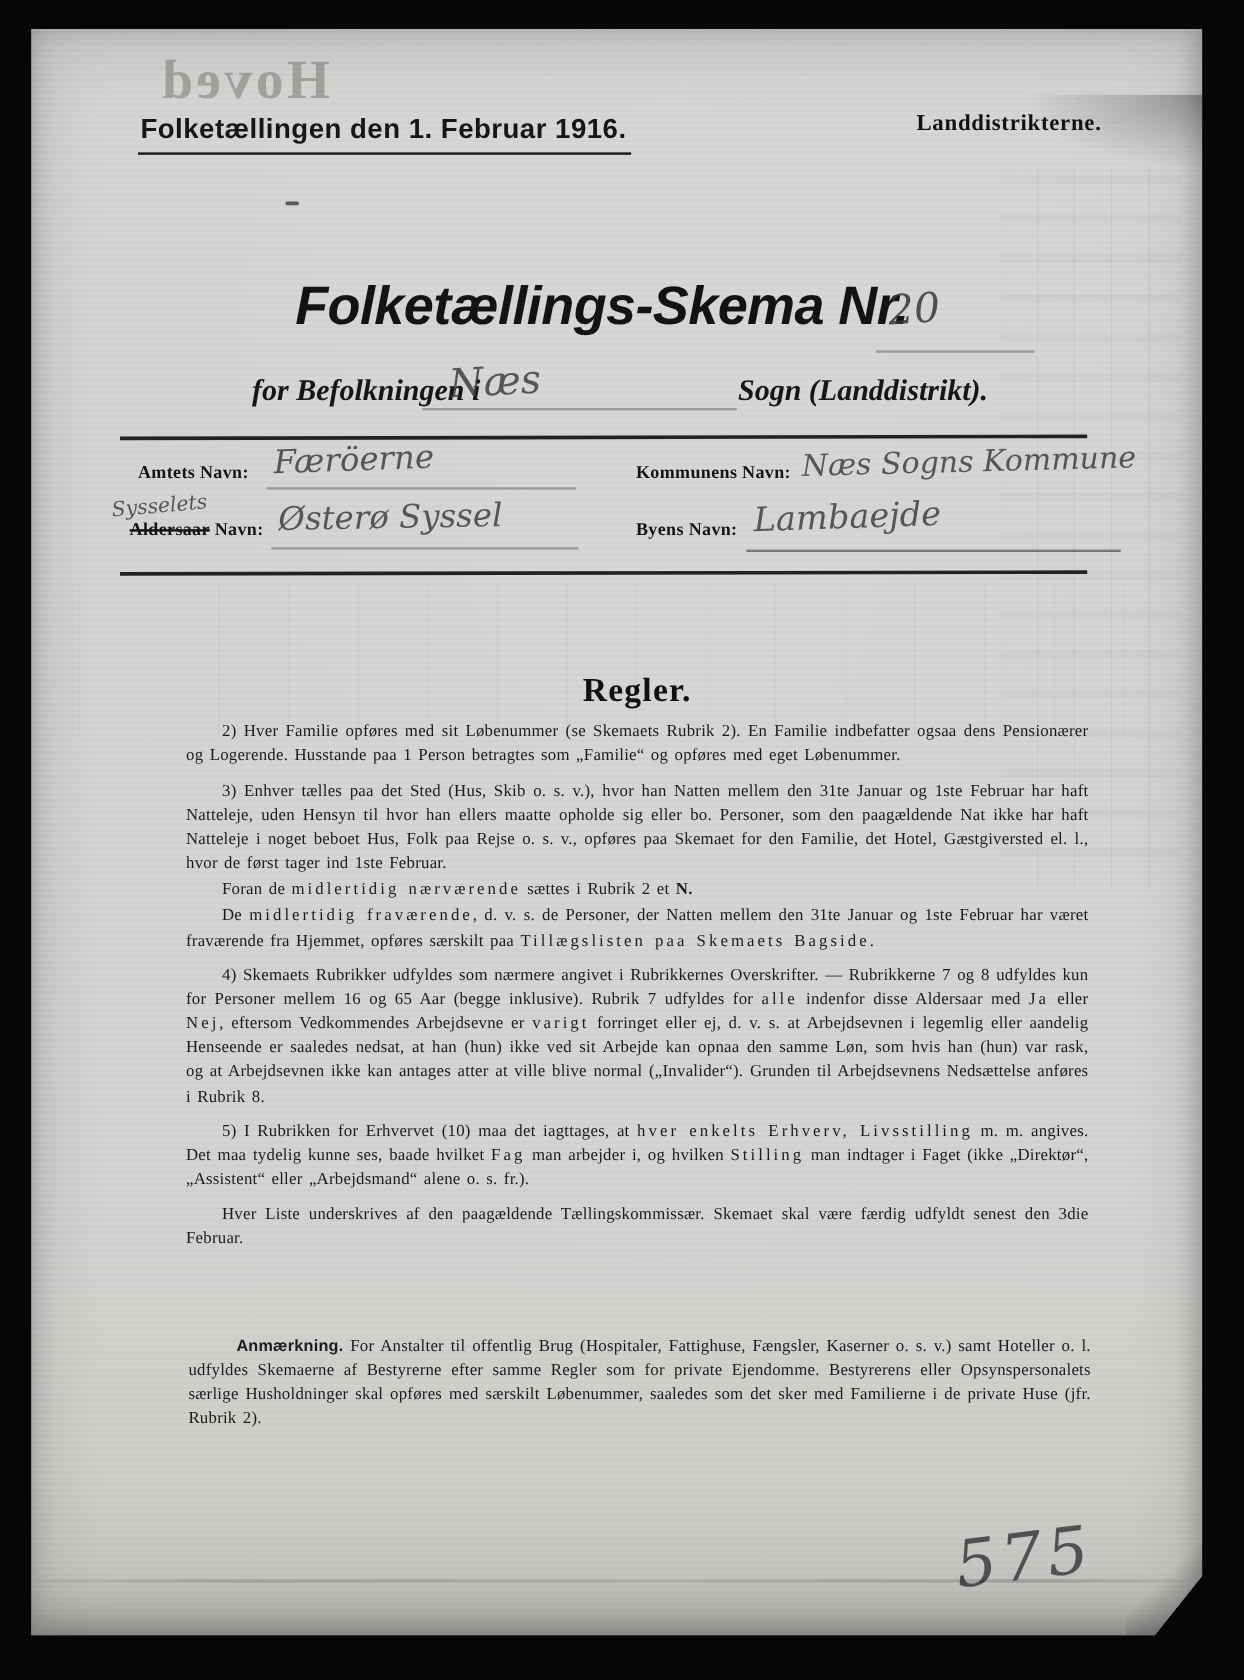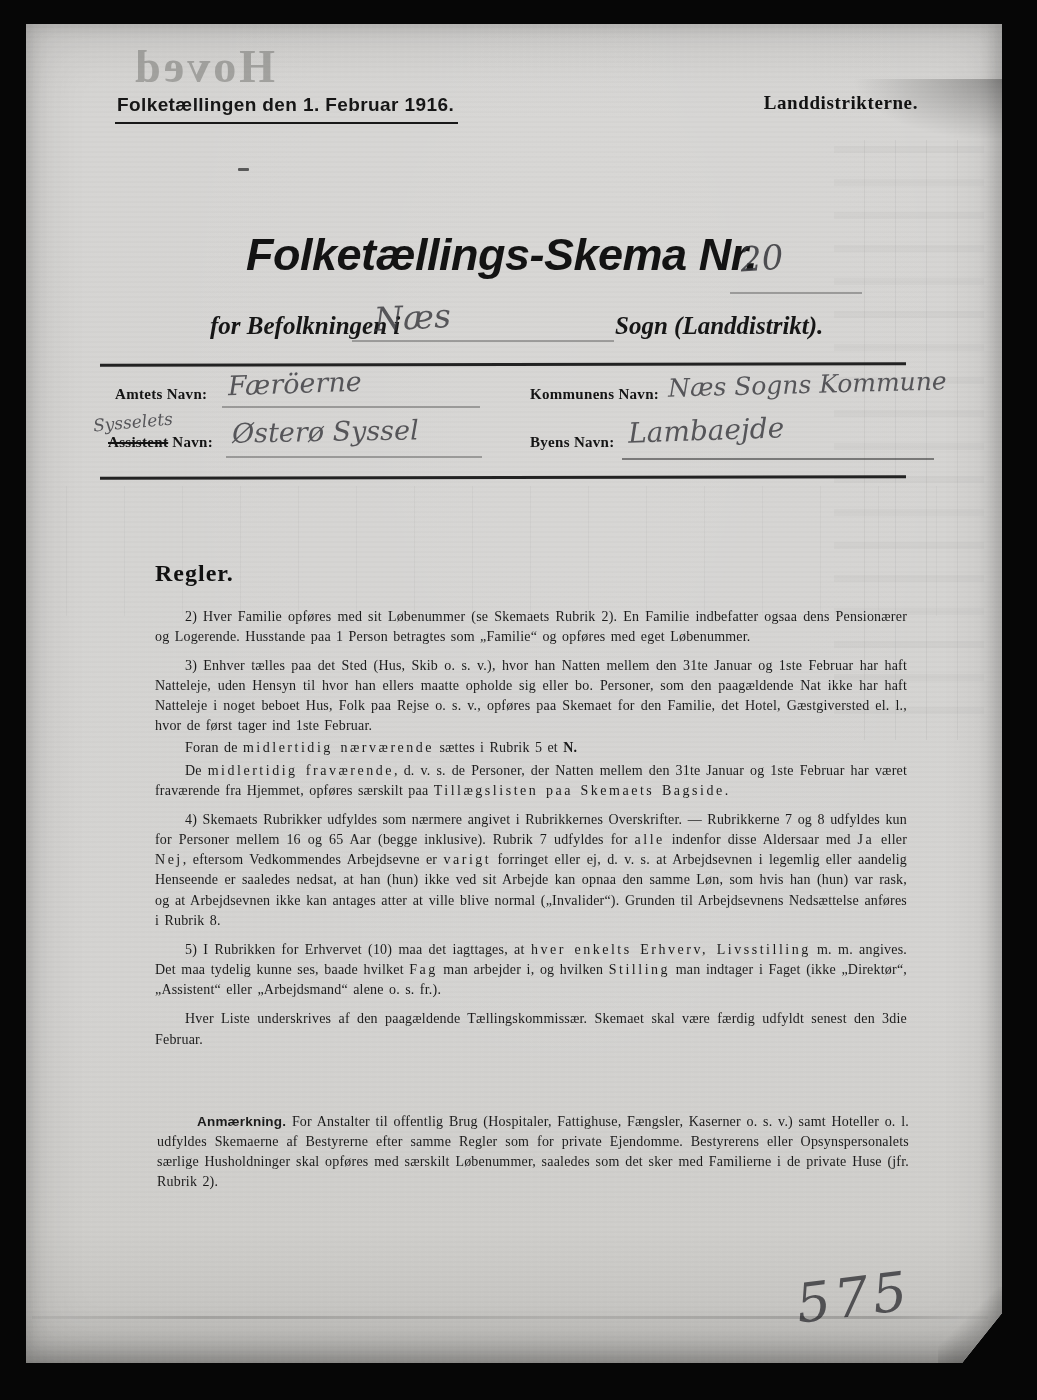--- a/index.html
+++ b/index.html
@@ -30,21 +30,21 @@
   .crease{position:absolute;left:6px;right:14px;top:1292px;height:3px;
     background:linear-gradient(90deg, rgba(0,0,0,.04), rgba(0,0,0,.15) 18%, rgba(0,0,0,.08) 55%, rgba(0,0,0,.17) 88%, rgba(0,0,0,.03));}
   .fold{position:absolute;right:0;bottom:0;width:64px;height:76px;
     background:linear-gradient(135deg, transparent 42%, rgba(0,0,0,.12) 58%, rgba(0,0,0,.3) 92%);}
 
   .bleed-hoved{position:absolute;left:29px;top:16px;font-family:"Liberation Serif",serif;
     font-weight:bold;font-size:46px;letter-spacing:3px;color:rgba(120,120,117,.55);
     transform:scaleX(-1);transform-origin:110px 50%;}
 
   .hdr-left{position:absolute;left:89px;top:70px;font-family:"Liberation Sans",sans-serif;
-    font-weight:bold;font-size:19px;letter-spacing:.4px;color:#161616;
+    font-weight:bold;font-size:23px;letter-spacing:.4px;color:#161616;
     border-bottom:2.5px solid #181818;padding:0 4px 6px 2px;}
   .hdr-right{position:absolute;right:84px;top:68px;font-family:"Liberation Serif",serif;
     font-weight:bold;font-size:19px;letter-spacing:.6px;color:#121212;}
 
   .stray-dash{position:absolute;left:212px;top:144px;width:11px;height:3px;background:#3a3a3a;border-radius:1px;opacity:.8;}
 
   .hand{font-family:"DejaVu Serif",serif;font-style:italic;color:#36363b;}
   .u-line{position:absolute;height:1.6px;background:rgba(45,45,45,.55);}
   .u-line.faint{background:rgba(60,60,60,.38);}
 
@@ -59,21 +59,21 @@
   .hrule.r1{top:339px;transform:rotate(-.12deg);}
   .hrule.r2{top:452px;transform:rotate(-.1deg);}
 
   .flabel{position:absolute;font-weight:bold;font-size:15px;letter-spacing:.3px;color:#141414;}
   .fvalue{position:absolute;display:inline-block;opacity:.8;}
   .correction{position:absolute;left:67px;top:388px;font-size:17px;display:inline-block;transform:rotate(-5deg);opacity:.8;}
   .struck{text-decoration:line-through;text-decoration-thickness:2px;}
 
   .rules{position:absolute;left:129px;top:532px;width:752px;color:#1b1b1b;
     font-size:14px;line-height:1.44;text-align:justify;letter-spacing:.2px;word-spacing:1.6px;}
-  .rules h2{margin:0 0 16px;text-align:left;font-size:24px;letter-spacing:1px;color:#111;
+  .rules h2{margin:0 0 4px;text-align:center;font-size:28px;letter-spacing:1px;color:#111;
     font-family:"Liberation Serif",serif;}
   .rules p{margin:0 0 9px;text-indent:30px;}
   .rules p.tight{margin-bottom:2px;}
   .spaced{letter-spacing:.18em;margin-top:33px;}
   .bold{font-weight:bold;}
 
   .note{position:absolute;left:131px;top:1088px;width:752px;color:#1b1b1b;
     font-size:14px;line-height:1.44;text-align:justify;letter-spacing:.2px;word-spacing:1.6px;text-indent:40px;}
   .note .nlabel{font-weight:bold;font-family:"Liberation Sans",sans-serif;font-size:13.5px;}
 
@@ -109,35 +109,35 @@
     <div class="hrule r1"></div>
 
     <div class="flabel" style="left:89px;top:362px;">Amtets Navn:</div>
     <span class="hand fvalue" style="left:202px;top:344px;font-size:27px;transform:rotate(-2deg);">Færöerne</span>
     <div class="u-line faint" style="left:196px;top:382px;width:258px;"></div>
 
     <div class="flabel" style="left:504px;top:362px;">Kommunens Navn:</div>
     <span class="hand fvalue" style="left:642px;top:346px;font-size:25px;transform:rotate(-1.5deg);white-space:nowrap;">Næs Sogns Kommune</span>
 
     <span class="hand correction">Sysselets</span>
-    <div class="flabel" style="left:82px;top:410px;"><span class="struck">Assistent</span>&nbsp;<span>Navn:</span></div>
+    <div class="flabel" style="left:82px;top:410px;"><span class="struck">Aldersaar</span>&nbsp;<span>Navn:</span></div>
     <span class="hand fvalue" style="left:206px;top:392px;font-size:27px;transform:rotate(-1deg);">Østerø Syssel</span>
     <div class="u-line faint" style="left:200px;top:432px;width:256px;"></div>
 
     <div class="flabel" style="left:504px;top:410px;">Byens Navn:</div>
     <span class="hand fvalue" style="left:602px;top:390px;font-size:28px;transform:rotate(-2deg);">Lambaejde</span>
     <div class="u-line" style="left:596px;top:434px;width:312px;"></div>
 
     <div class="hrule r2"></div>
 
     <div class="rules">
       <h2>Regler.</h2>
       <p><span>2) Hver Familie opføres med sit Løbenummer (se Skemaets Rubrik 2). En Familie indbefatter ogsaa dens Pensionærer og Logerende. Husstande paa 1 Person betragtes som „Familie“ og opføres med eget Løbenummer.</span></p>
       <p class="tight"><span>3) Enhver tælles paa det Sted (Hus, Skib o. s. v.), hvor han Natten mellem den 31te Januar og 1ste Februar har haft Natteleje, uden Hensyn til hvor han ellers maatte opholde sig eller bo. Personer, som den paagældende Nat ikke har haft Natteleje i noget beboet Hus, Folk paa Rejse o. s. v., opføres paa Skemaet for den Familie, det Hotel, Gæstgiversted el. l., hvor de først tager ind 1ste Februar.</span></p>
-      <p class="tight"><span>Foran de </span><span class="spaced">midlertidig nærværende</span><span> sættes i Rubrik 5 et </span><span class="bold">N.</span></p>
+      <p class="tight"><span>Foran de </span><span class="spaced">midlertidig nærværende</span><span> sættes i Rubrik 2 et </span><span class="bold">N.</span></p>
       <p><span>De </span><span class="spaced">midlertidig fraværende</span><span>, d. v. s. de Personer, der Natten mellem den 31te Januar og 1ste Februar har været fraværende fra Hjemmet, opføres særskilt paa </span><span class="spaced">Tillægslisten paa Skemaets Bagside.</span></p>
       <p><span>4) Skemaets Rubrikker udfyldes som nærmere angivet i Rubrikkernes Overskrifter. — Rubrikkerne 7 og 8 udfyldes kun for Personer mellem 16 og 65 Aar (begge inklusive). Rubrik 7 udfyldes for </span><span class="spaced">alle</span><span> indenfor disse Aldersaar med </span><span class="spaced">Ja</span><span> eller </span><span class="spaced">Nej</span><span>, eftersom Vedkommendes Arbejdsevne er </span><span class="spaced">varigt</span><span> forringet eller ej, d. v. s. at Arbejdsevnen i legemlig eller aandelig Henseende er saaledes nedsat, at han (hun) ikke ved sit Arbejde kan opnaa den samme Løn, som hvis han (hun) var rask, og at Arbejdsevnen ikke kan antages atter at ville blive normal („Invalider“). Grunden til Arbejdsevnens Nedsættelse anføres i Rubrik 8.</span></p>
       <p><span>5) I Rubrikken for Erhvervet (10) maa det iagttages, at </span><span class="spaced">hver enkelts Erhverv, Livsstilling</span><span> m. m. angives. Det maa tydelig kunne ses, baade hvilket </span><span class="spaced">Fag</span><span> man arbejder i, og hvilken </span><span class="spaced">Stilling</span><span> man indtager i Faget (ikke „Direktør“, „Assistent“ eller „Arbejdsmand“ alene o. s. fr.).</span></p>
       <p><span>Hver Liste underskrives af den paagældende Tællingskommissær. Skemaet skal være færdig udfyldt senest den 3die Februar.</span></p>
     </div>
 
     <div class="note">
       <span class="nlabel">Anmærkning.</span><span> For Anstalter til offentlig Brug (Hospitaler, Fattighuse, Fængsler, Kaserner o. s. v.) samt Hoteller o. l. udfyldes Skemaerne af Bestyrerne efter samme Regler som for private Ejendomme. Bestyrerens eller Opsynspersonalets særlige Husholdninger skal opføres med særskilt Løbenummer, saaledes som det sker med Familierne i de private Huse (jfr. Rubrik 2).</span>
     </div>
 

